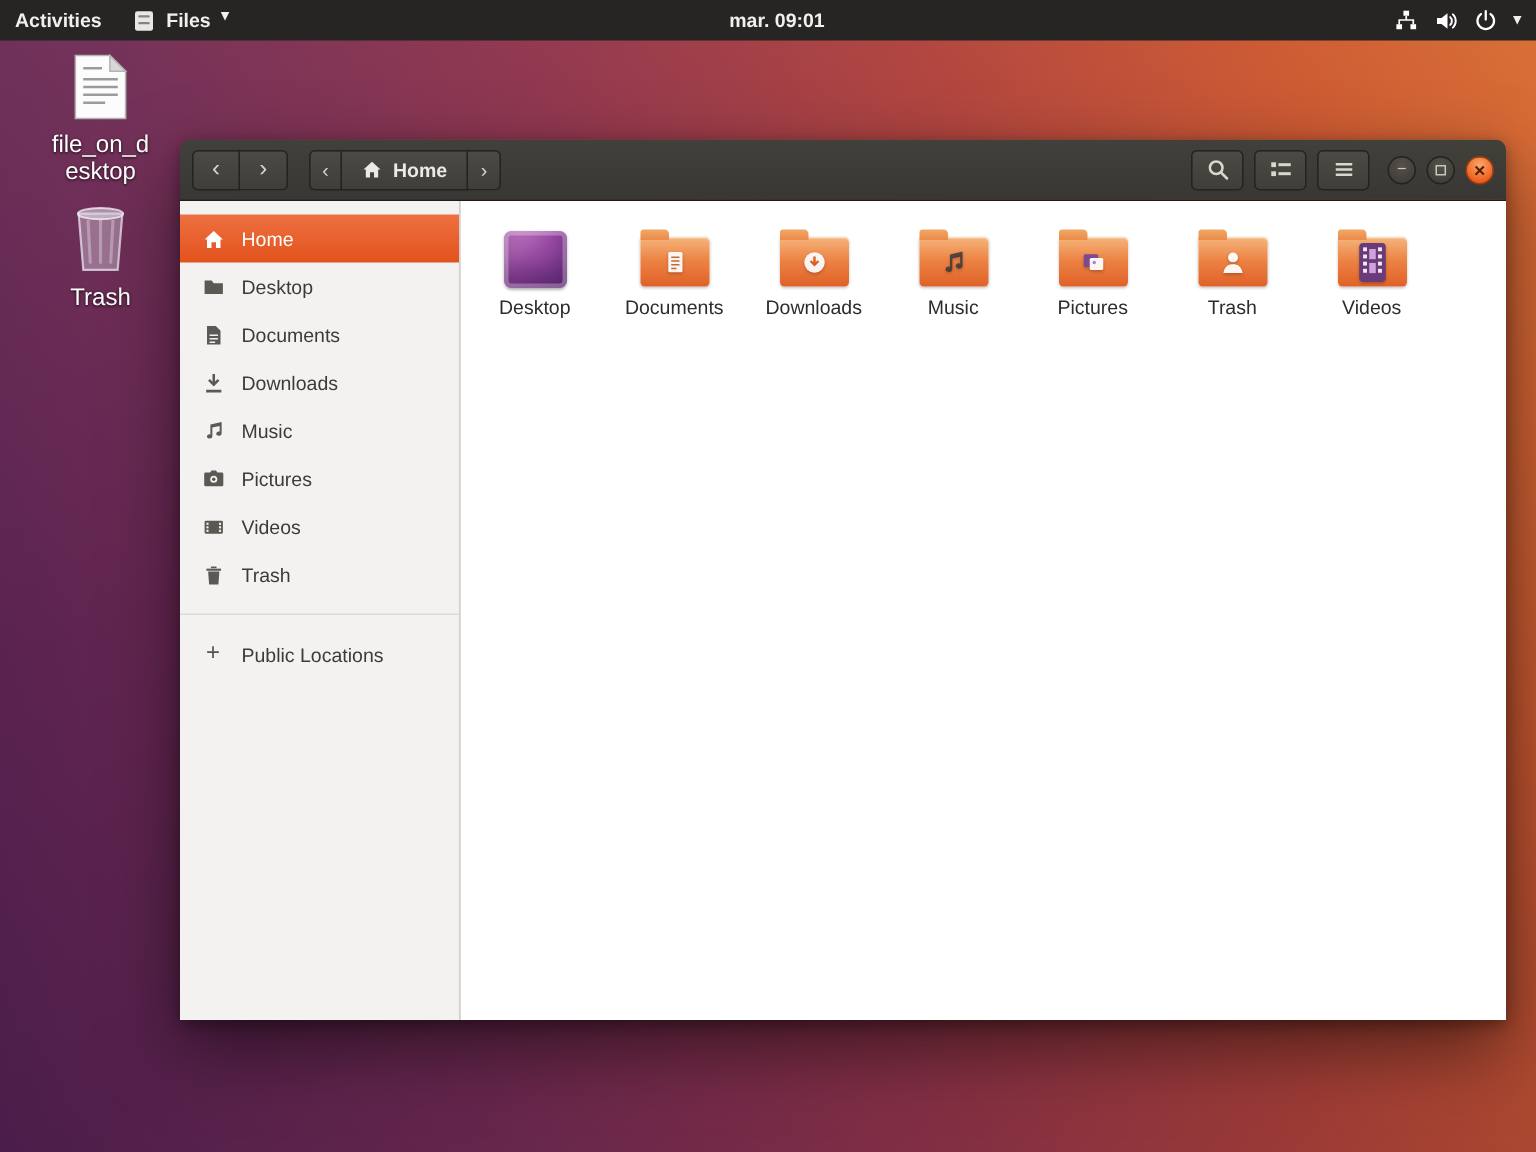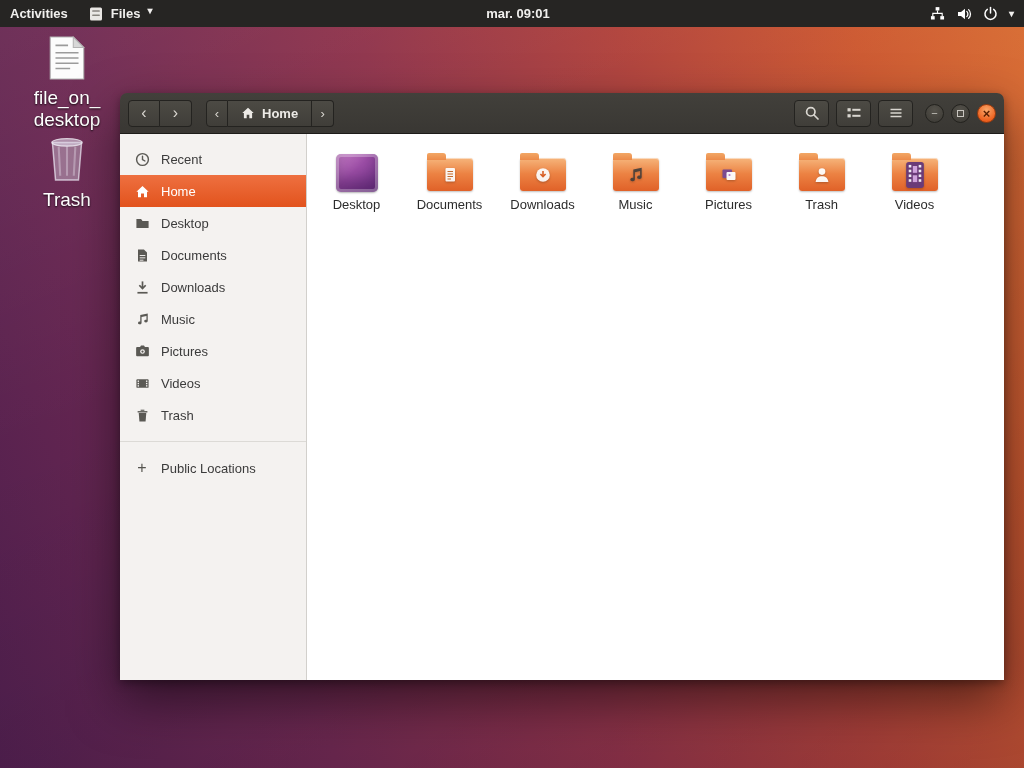--- a/index.html
+++ b/index.html
@@ -15,21 +15,21 @@
   .tb-left { display:flex; align-items:center; gap:20px; padding-left:10px; }
   .app-menu { display:flex; align-items:flex-start; gap:7px; }
   .tb-center { position:absolute; left:12px; right:0; text-align:center; }
   .tb-center span { pointer-events:auto; }
   .tb-right { margin-left:auto; display:flex; align-items:center; gap:11px; padding-right:10px; }
   .tb-icon { display:flex; align-items:center; }
   .caret { font-size:10px; line-height:1; }
 
   
   .desk-icon { position:absolute; width:78px; display:flex; flex-direction:column; align-items:center; z-index:5; }
-  .desk-icon .dlabel { margin-top:3px; color:#fff; font-size:19px; text-align:center; line-height:1.15;
+  .desk-icon .dlabel { margin-top:3px; color:#fff; font-size:16px; text-align:center; line-height:1.15;
     text-shadow:0 1px 2px rgba(0,0,0,.85); width:68px; word-break:break-all; }
   .di-file { left:28px; top:36px; }
   .di-trash { left:28px; top:132px; }
 
   
   .window { position:absolute; left:120px; top:93px; width:884px; height:587px; z-index:20;
     border-radius:7px 7px 0 0; overflow:hidden; display:flex; flex-direction:column;
     box-shadow:0 20px 50px rgba(0,0,0,.5), 0 3px 10px rgba(0,0,0,.35); }
   .headerbar { height:41px; flex:0 0 auto; background:linear-gradient(#42403b,#393733);
     border-bottom:1px solid #1d1c19; display:flex; align-items:center; padding:0 8px; }
@@ -208,29 +208,20 @@
         <span class="wc">
             <span class="sq"></span>
           </span>
         <span class="wc close">×</span>
       </div>
     </div>
 
     <div class="win-body">
       <div class="sidebar">
         <div id="sidebar-list">
-            <div class="sb-item">
-              <span class="sb-icon">
-                <svg viewBox="0 0 16 16">
-                  <circle cx="8" cy="8" r="6.3" fill="none" stroke="currentColor" stroke-width="1.5"></circle>
-                  <path d="M8 4.4V8l2.6 1.6" fill="none" stroke="currentColor" stroke-width="1.5" stroke-linecap="round"></path>
-                </svg>
-              </span>
-              <span>Recent</span>
-            </div>
             <div class="sb-item selected">
               <span class="sb-icon">
                 <svg viewBox="0 0 16 16">
                   <path d="M1.5 8.2L8 2.2l6.5 6h-1.7v6H9.6v-4H6.4v4H3.2v-6z" fill="currentColor"></path>
                 </svg>
               </span>
               <span>Home</span>
             </div>
             <div class="sb-item">
               <span class="sb-icon">

